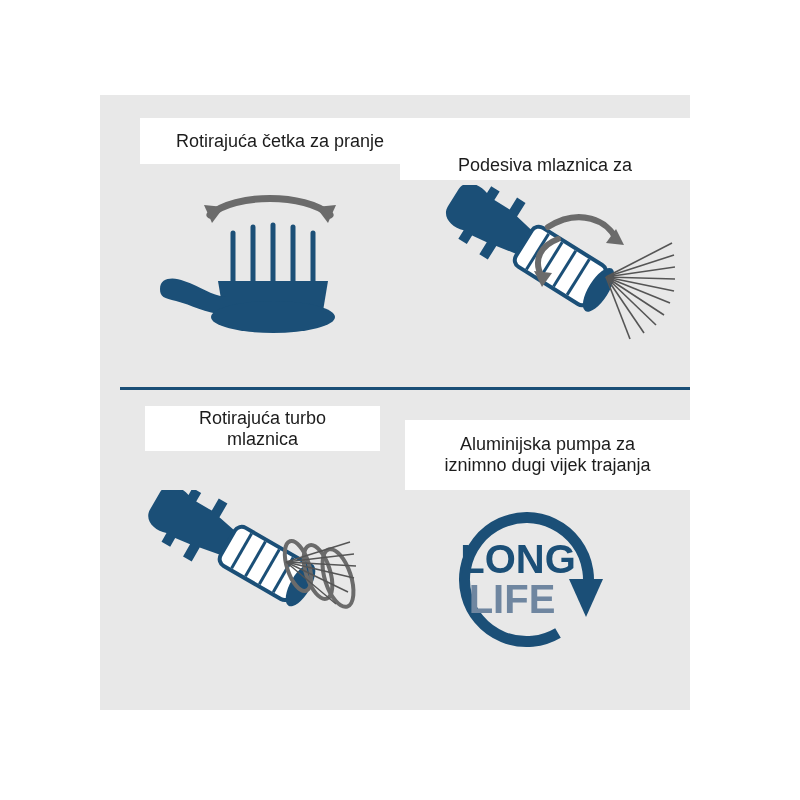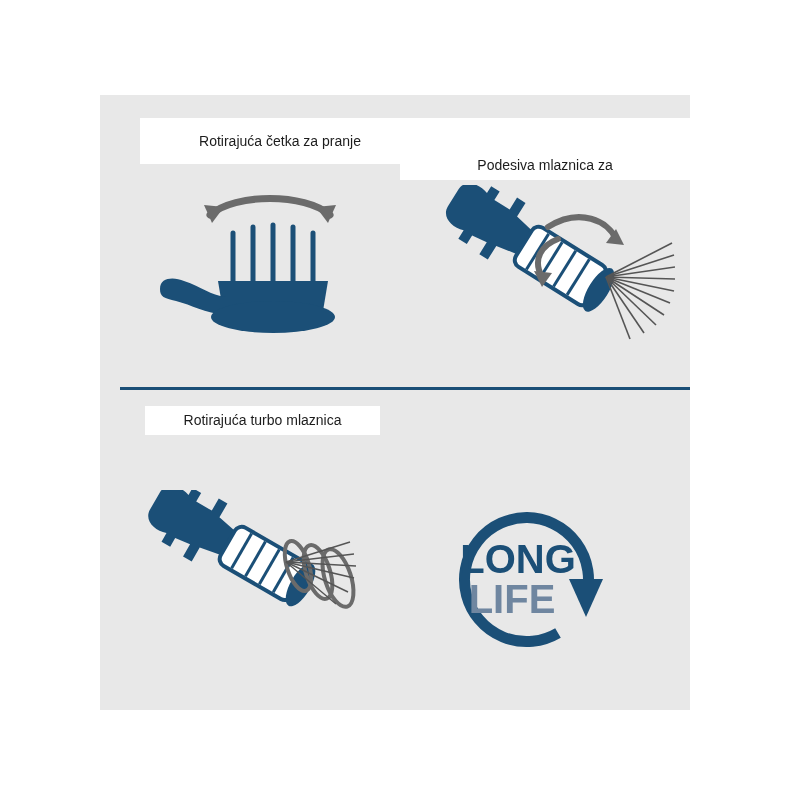--- a/index.html
+++ b/index.html
@@ -42,32 +42,32 @@
   }
   .q-tl { left: 100px;  top: 95px; }
   .q-tr { left: 400px;  top: 95px; }
   .q-bl { left: 100px;  top: 400px; }
   .q-br { left: 400px;  top: 400px; }
 
   .caption {
     position: absolute;
     background: #ffffff;
     color: #1c1c1c;
-    font-size: 14px;
+    font-size: 18px;
     line-height: 21px;
     text-align: center;
     display: flex;
     align-items: center;
     justify-content: center;
     box-sizing: border-box;
     padding: 4px 24px;
   }
   .cap-tl { left: 140px; top: 118px; width: 280px; height: 46px; }
   .cap-tr { left: 400px; top: 118px; width: 290px; height: 62px; align-items: flex-end; }
-  .cap-bl { left: 145px; top: 406px; width: 235px; height: 29px; }
+  .cap-bl { left: 145px; top: 406px; width: 235px; height: 45px; }
   .cap-br { left: 405px; top: 420px; width: 285px; height: 70px; }
 
   .art {
     position: absolute;
   }
   .art-tl { left: 140px; top: 185px; width: 250px; height: 160px; }
   .art-tr { left: 430px; top: 185px; width: 245px; height: 160px; }
   .art-bl { left: 140px; top: 490px; width: 250px; height: 150px; }
   .art-br { left: 436px; top: 485px; width: 190px; height: 180px; }
 
@@ -177,20 +177,26 @@
         <line x1="146" y1="72" x2="214" y2="64"></line>
         <line x1="146" y1="72" x2="216" y2="76"></line>
         <line x1="146" y1="72" x2="214" y2="88"></line>
         <line x1="146" y1="72" x2="208" y2="102"></line>
         <line x1="146" y1="72" x2="196" y2="114"></line>
       </g>
     </svg>
   </div>
 
   <div class="quad q-br"></div>
+  <div class="caption cap-br">
+    <div>
+      <div>Aluminijska pumpa za</div>
+      <div>iznimno dugi vijek trajanja</div>
+    </div>
+  </div>
   <div class="art art-br">
     <svg width="190" height="180" viewBox="0 0 190 180">
 
       <path d="M150 112 A 62 62 0 1 0 122 148" fill="none" stroke="#1b4f77" stroke-width="11" stroke-linecap="butt"></path>
       <path d="M133 94 L167 94 L150 132 Z" fill="#1b4f77"></path>
       <text x="82" y="88" text-anchor="middle" font-family="Liberation Sans, sans-serif" font-size="40" font-weight="bold" fill="#1b4f77">LONG</text>
       <text x="76" y="128" text-anchor="middle" font-family="Liberation Sans, sans-serif" font-size="40" font-weight="bold" fill="#6f86a0">LIFE</text>
     </svg>
   </div>
 

